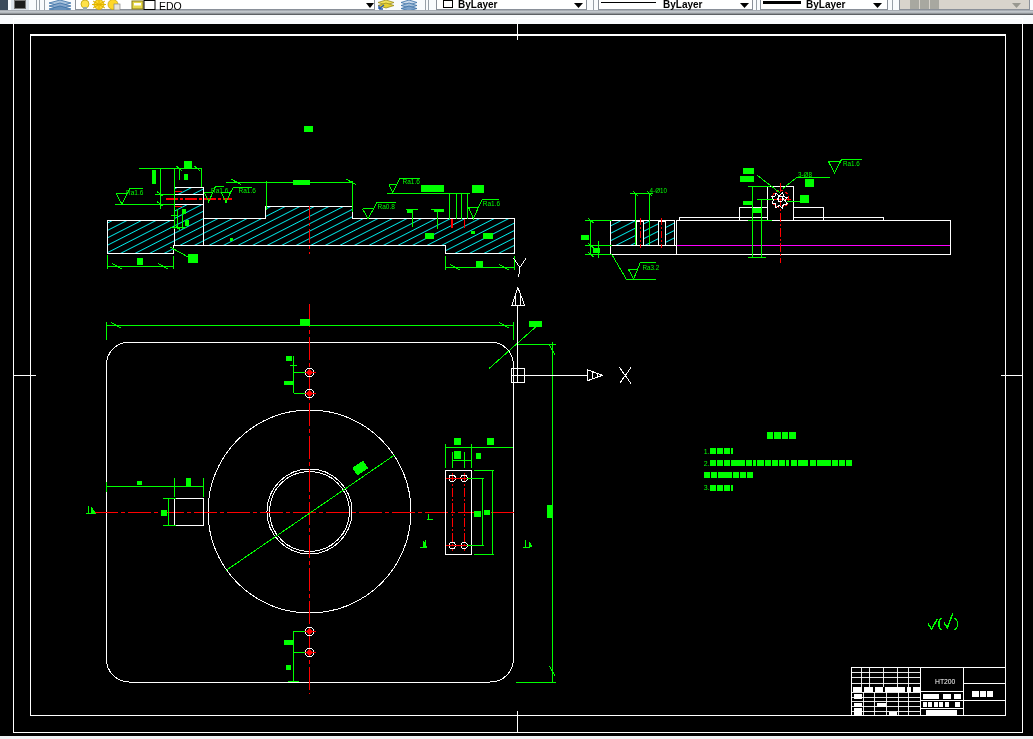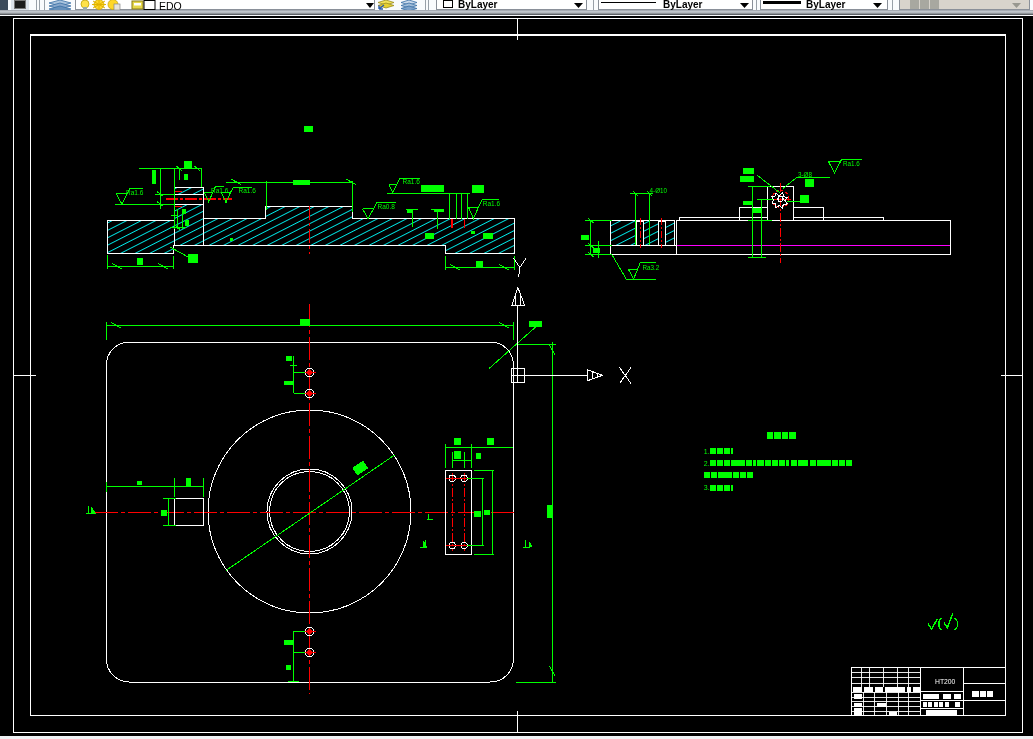--- a/index.html
+++ b/index.html
@@ -1,17 +1,17 @@
 <!DOCTYPE html>
 <html><head>
 <meta charset="utf-8">
 <style>
 html,body{margin:0;padding:0;background:#000;width:1033px;height:739px;overflow:hidden;}
 *{box-sizing:border-box;}
-#toolbar{position:absolute;left:0;top:0;width:1033px;height:16px;background:#f9fbfd;filter:brightness(1);}
+#toolbar{position:absolute;left:0;top:0;width:1033px;height:24px;background:#f9fbfd;filter:brightness(1);}
 #tbborder{position:absolute;left:0;top:10px;width:1033px;height:4.5px;background:linear-gradient(#989da4,#c8cdd2 35%,#a8adb2 60%,#46484c);}
 .combo{position:absolute;top:-2px;height:12px;background:#fff;border:1px solid #8a9099;font:9px "Liberation Sans",sans-serif;color:#000;}
 svg{position:absolute;left:0;top:0;}
 text{-webkit-font-smoothing:antialiased;}
 body{-webkit-font-smoothing:antialiased;}
 </style>
 </head>
 <body>
 <div style="position:absolute;left:0;top:735.5px;width:1033px;height:3.5px;background:#eff2f5"></div>
 <div id="toolbar">

